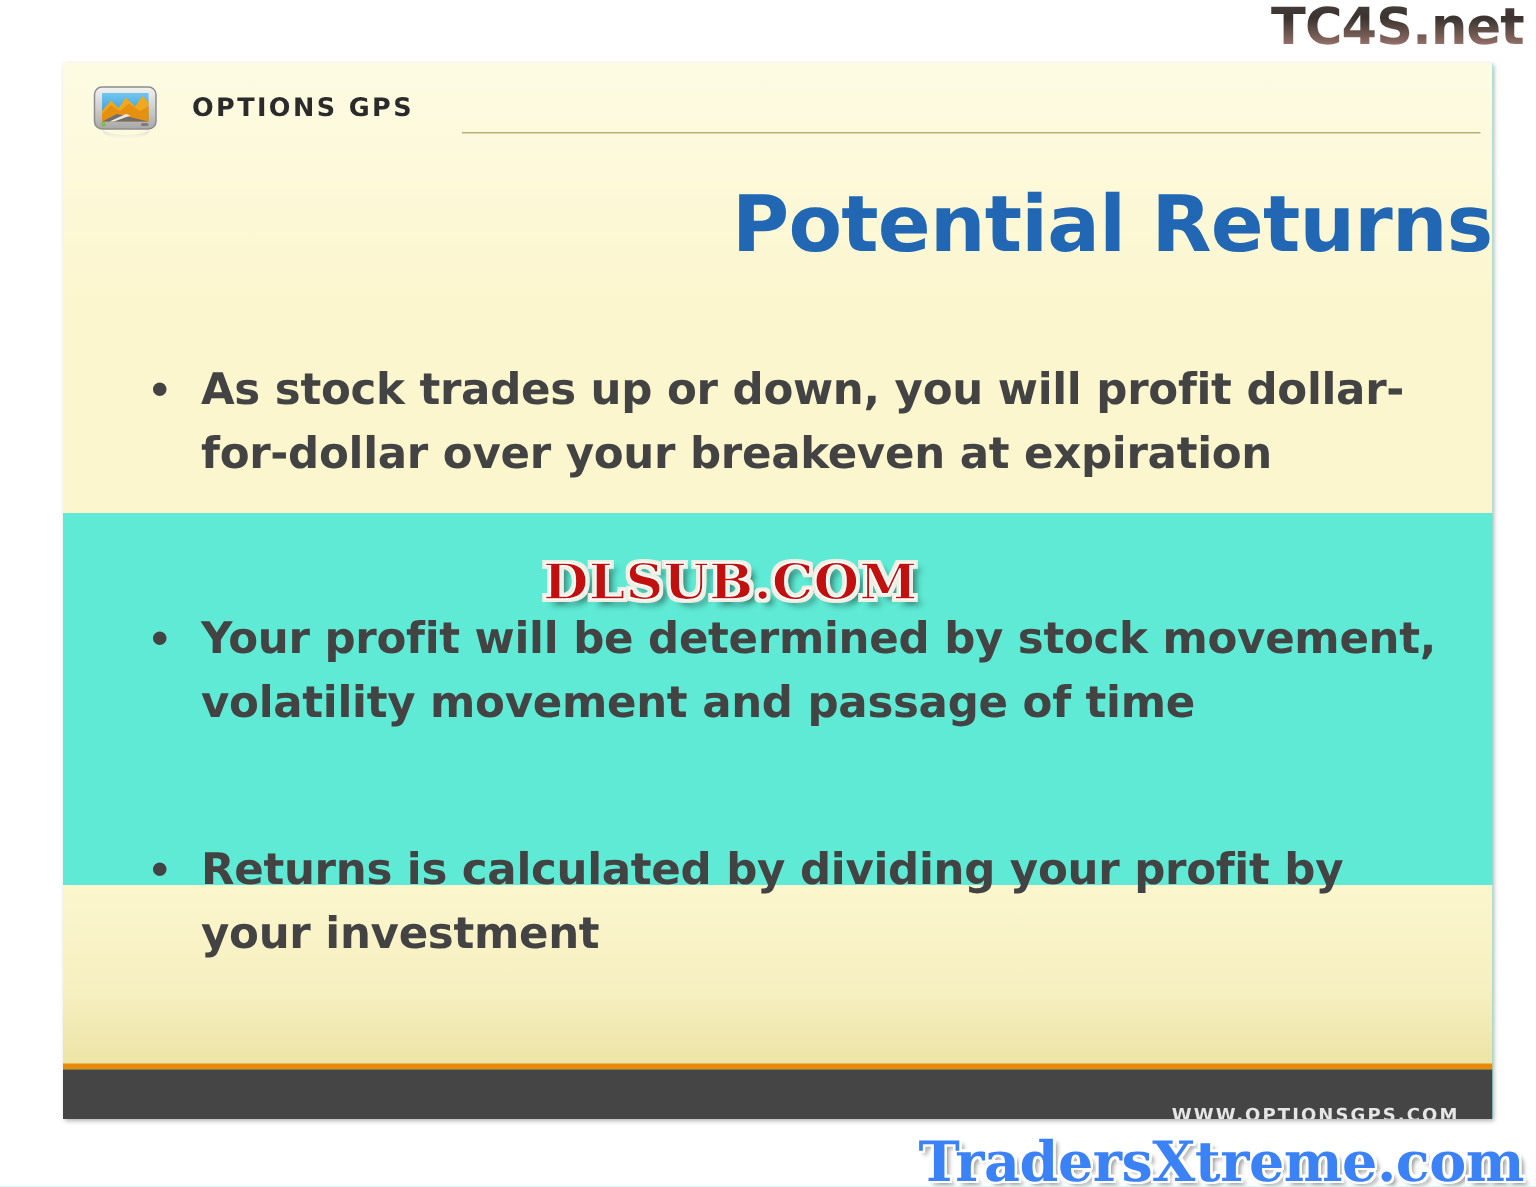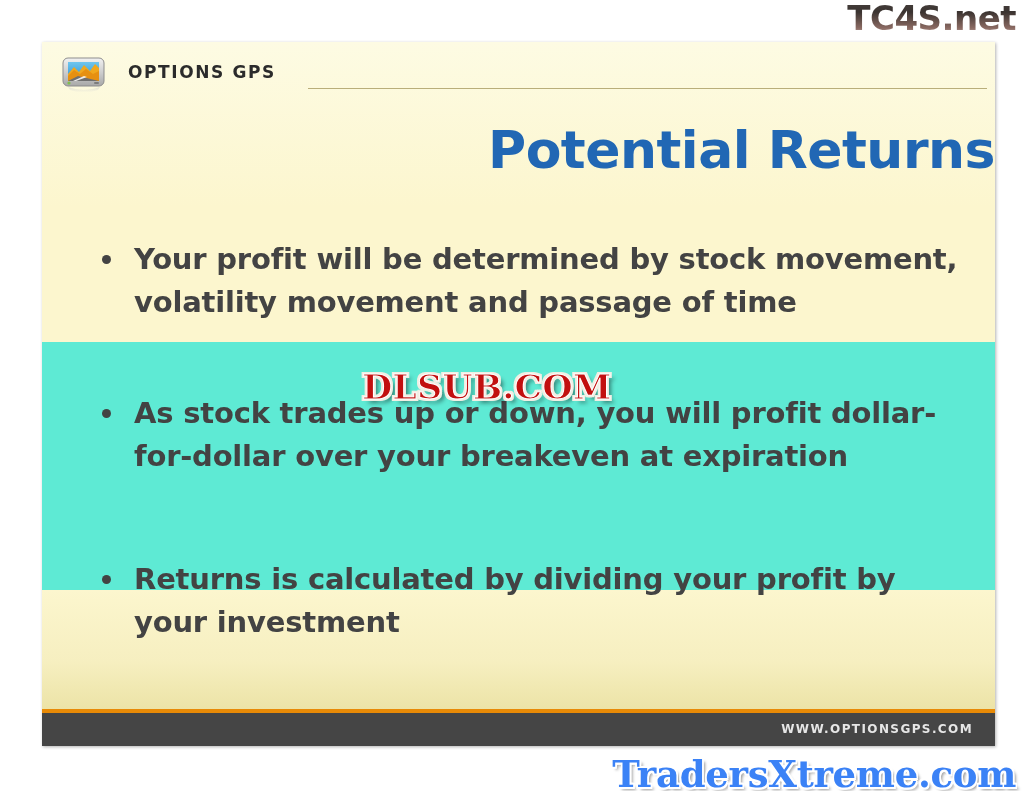--- a/index.html
+++ b/index.html
@@ -168,21 +168,21 @@
   #slide-footer {
     position: absolute;
     left: 0; right: 0;
     bottom: 0;
     height: 33px;
     background: #454545;
   }
   #footer-url {
     position: absolute;
     right: 22px;
-    top: 9px;
+    top: 23px;
     font-family: "DejaVu Sans", sans-serif;
     font-size: 12px;
     font-weight: bold;
     letter-spacing: 1.4px;
     color: #e6e6e6;
     text-transform: uppercase;
     font-variant: small-caps;
   }
 
   
@@ -243,27 +243,27 @@
       </svg>
     </span>
 
     <span id="brand-label">Options GPS</span>
     <div id="brand-rule"></div>
   </div>
 
   <div id="slide-title">Potential Returns</div>
 
   <div id="bullets">
+    <div class="bullet" id="bullet-0">
+      <span class="dot"></span>
+      <span>As stock trades up or down, you will profit dollar-for-dollar over your breakeven at expiration</span>
+    </div>
     <div class="bullet" id="bullet-1">
       <span class="dot"></span>
       <span>Your profit will be determined by stock movement, volatility movement and passage of time</span>
-    </div>
-    <div class="bullet" id="bullet-0">
-      <span class="dot"></span>
-      <span>As stock trades up or down, you will profit dollar-for-dollar over your breakeven at expiration</span>
     </div>
     <div class="bullet" id="bullet-2">
       <span class="dot"></span>
       <span>Returns is calculated by dividing your profit by your investment</span>
     </div>
   </div>
 
   <div id="dlsub-watermark">DLSUB.COM</div>
 
   <div id="slide-accent-bar"></div>

